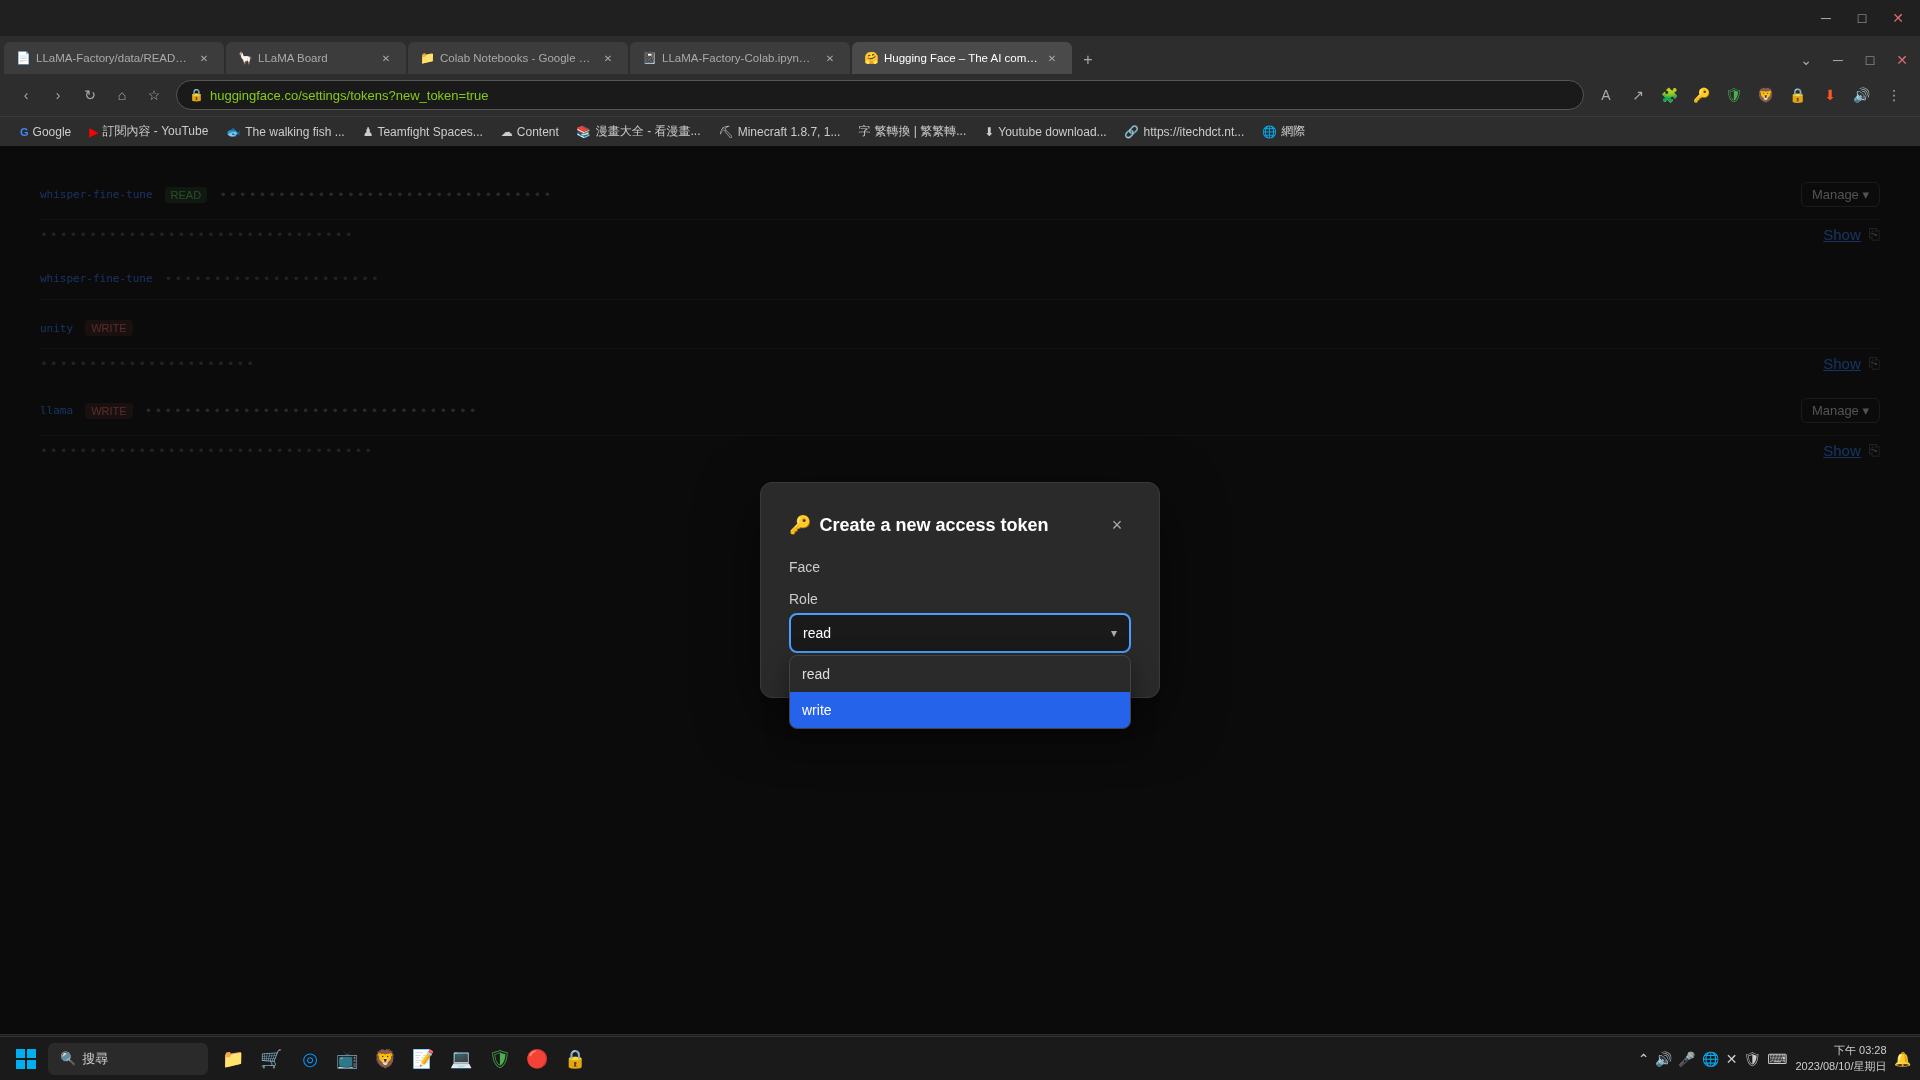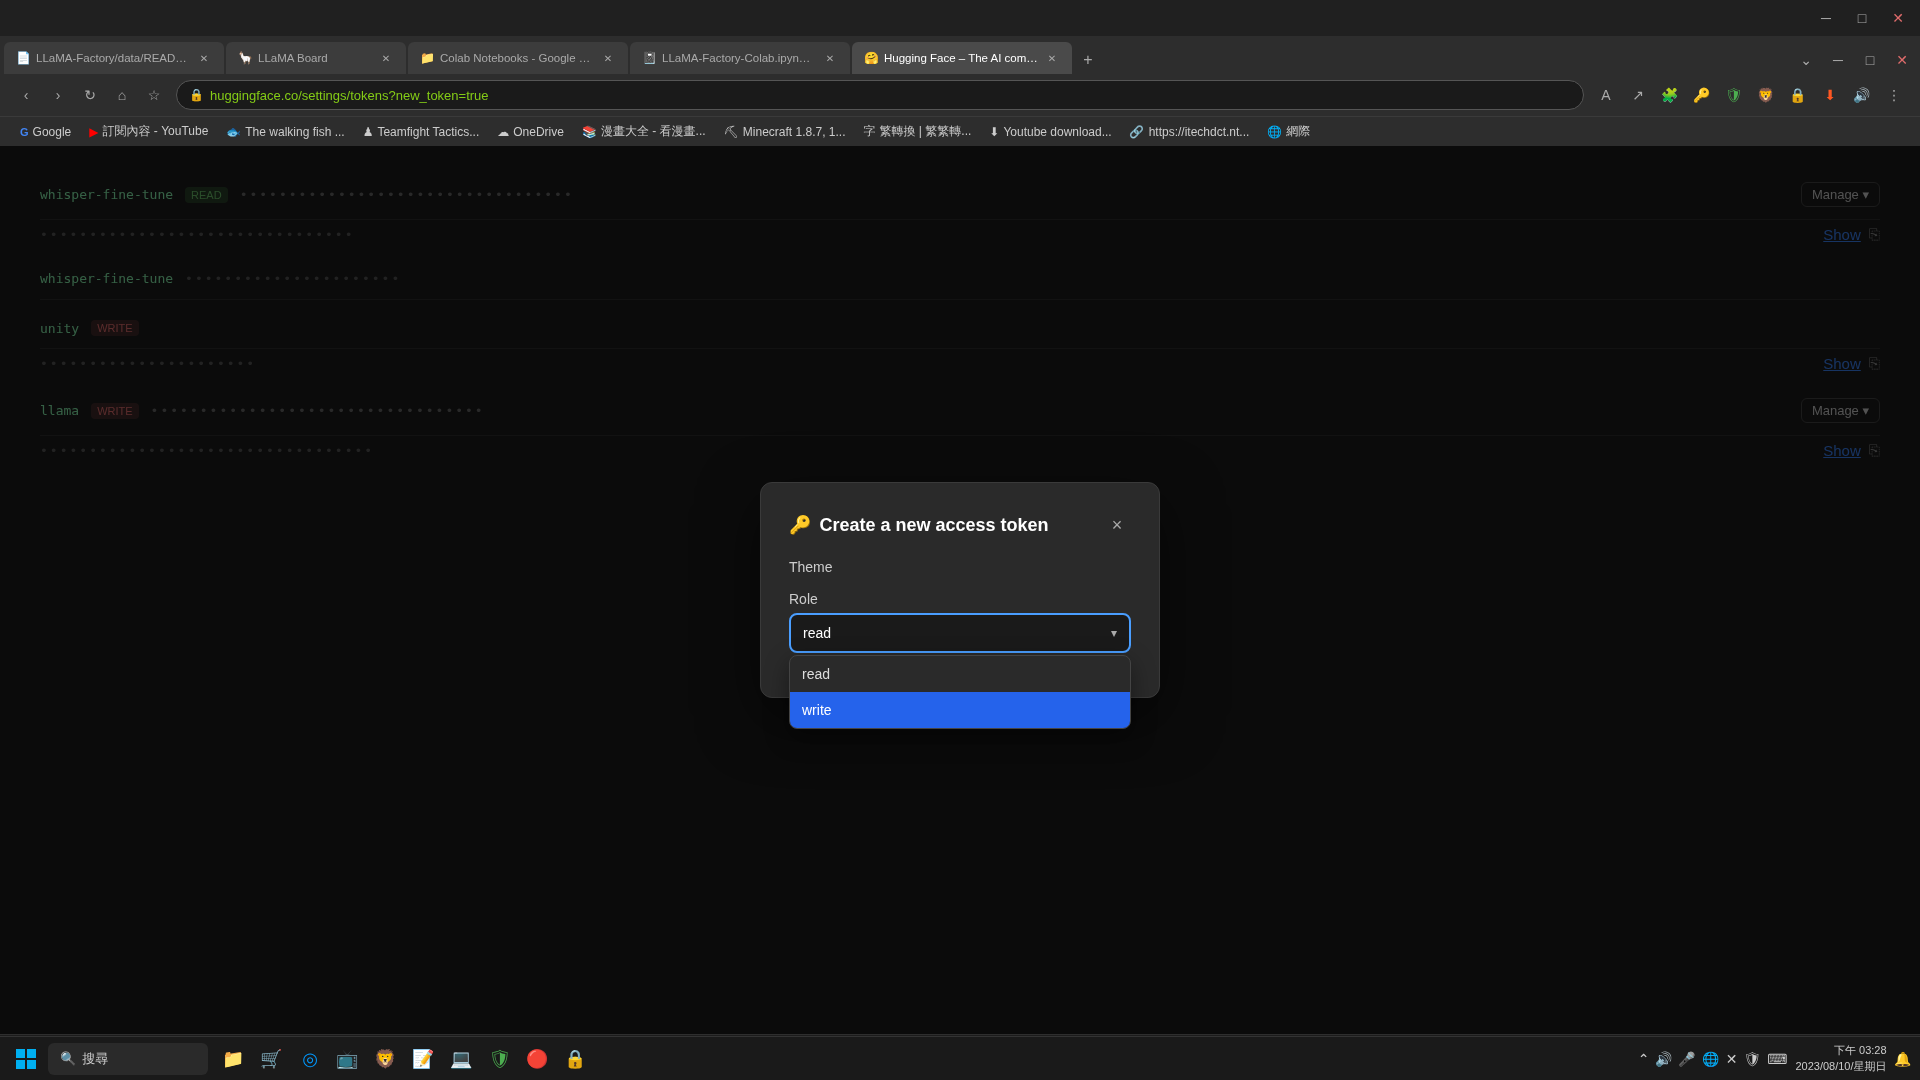--- a/index.html
+++ b/index.html
@@ -221,22 +221,22 @@
     .token-row {
       display: flex;
       align-items: center;
       padding: 12px 0;
       border-bottom: 1px solid #2e2e2e;
       gap: 12px;
     }
 
     .token-name {
       font-family: monospace;
-      font-size: 13px;
-      color: #86efac;
+      font-size: 11px;
+      color: #3b82f6;
       flex: 0 0 auto;
     }
 
     .token-badge {
       font-size: 11px;
       padding: 2px 6px;
       border-radius: 4px;
       font-weight: 500;
     }
 
@@ -614,25 +614,25 @@
     <div class="bookmark-item">
       <span style="color:#ff0000;">▶</span>
       <span>訂閱內容 - YouTube</span>
     </div>
     <div class="bookmark-item">
       <span>🐟</span>
       <span>The walking fish ...</span>
     </div>
     <div class="bookmark-item">
       <span>♟</span>
-      <span>Teamfight Tactics...</span>
+      <span>Teamfight Spaces...</span>
     </div>
     <div class="bookmark-item">
       <span>☁</span>
-      <span>OneDrive</span>
+      <span>Content</span>
     </div>
     <div class="bookmark-item">
       <span>📚</span>
       <span>漫畫大全 - 看漫畫...</span>
     </div>
     <div class="bookmark-item">
       <span>⛏</span>
       <span>Minecraft 1.8.7, 1...</span>
     </div>
     <div class="bookmark-item">
@@ -723,21 +723,21 @@
       <div class="modal">
         <div class="modal-header">
           <div class="modal-title">
             <span class="key-icon">🔑</span>
             <span>Create a new access token</span>
           </div>
           <div class="modal-close">×</div>
         </div>
 
         <div class="form-group">
-          <label class="form-label">Theme</label>
+          <label class="form-label">Face</label>
         </div>
 
         <div class="form-group">
           <label class="form-label">Role</label>
           <div class="dropdown-container">
             <div class="dropdown-select">
               <span>read</span>
               <span class="dropdown-arrow">▾</span>
             </div>
             <div class="dropdown-menu">

